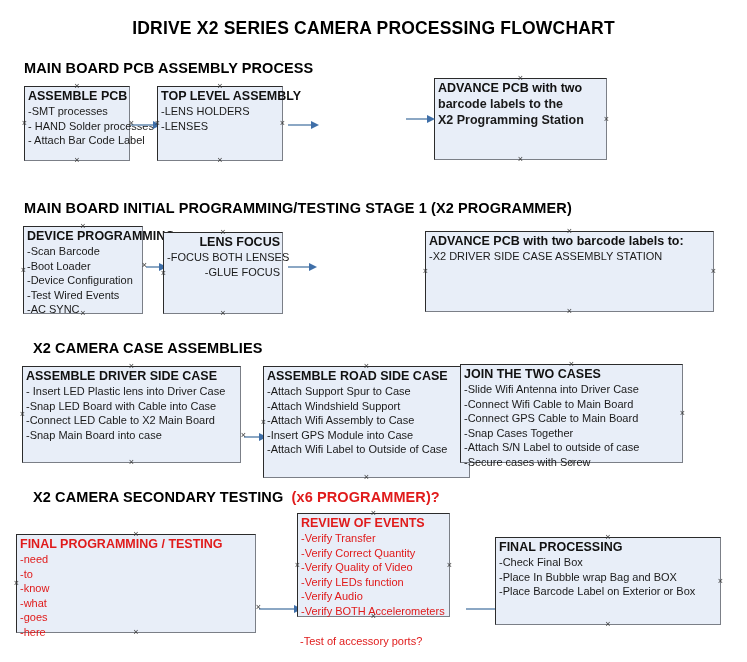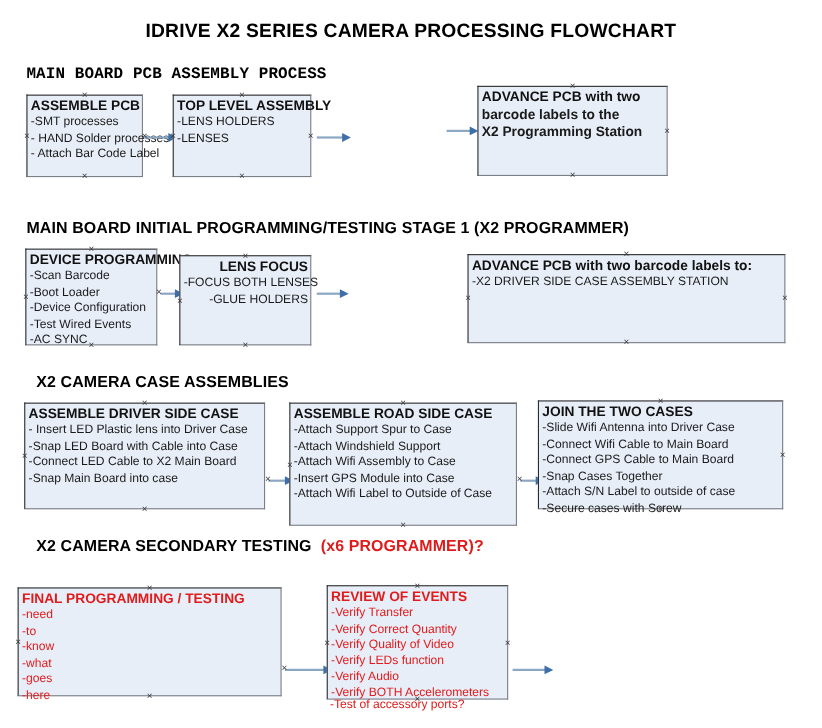--- a/index.html
+++ b/index.html
@@ -119,21 +119,21 @@
     line-height: 14.5px;
   }
 </style>
 </head>
 <body>
 
 <div id="canvas">
 
   <div class="chart-title">IDRIVE X2  SERIES CAMERA PROCESSING FLOWCHART</div>
 
-  <div class="section-header" style="left:24px; top:60px;font-family:Liberation Mono, monospace;">
+  <div class="section-header" style="left:24px; top:60px;">
     <span>MAIN BOARD PCB ASSEMBLY PROCESS</span>
   </div>
 
   <div class="node" style="left:24px; top:86px; width:106px; height:75px;text-decoration:underline;">
     <div class="node-inner">
       <div class="node-title">ASSEMBLE PCB</div>
       <div class="node-line">-SMT processes</div>
       <div class="node-line">- HAND Solder processes</div>
       <div class="node-line">- Attach Bar Code Label</div>
     </div>
@@ -198,21 +198,21 @@
 
   <div class="connector" style="left:146px; top:266px; width:14px;">
     <span class="arrow-head"></span>
   </div>
   <span class="handle" style="left:141px; top:262px;"></span>
 
   <div class="node" style="left:163px; top:232px; width:120px; height:82px;text-align:right;">
     <div class="node-inner">
       <div class="node-title">LENS FOCUS</div>
       <div class="node-line">-FOCUS BOTH LENSES</div>
-      <div class="node-line">-GLUE HOLDERS</div>
+      <div class="node-line">-GLUE FOCUS</div>
     </div>
     <span class="handle h-top"></span>
     <span class="handle h-bottom"></span>
     <span class="handle h-left"></span>
   </div>
 
   <div class="connector" style="left:288px; top:266px; width:22px;">
     <span class="arrow-head"></span>
   </div>
 
@@ -261,21 +261,21 @@
     <span class="handle h-top"></span>
     <span class="handle h-bottom"></span>
     <span class="handle h-left"></span>
   </div>
 
   <div class="connector" style="left:473px; top:436px; width:15px;">
     <span class="arrow-head"></span>
   </div>
   <span class="handle" style="left:469px; top:432px;"></span>
 
-  <div class="node" style="left:489px; top:364px; width:223px; height:99px;">
+  <div class="node" style="left:460px; top:364px; width:223px; height:99px;">
     <div class="node-inner">
       <div class="node-title">JOIN THE TWO CASES</div>
       <div class="node-line">-Slide Wifi Antenna into Driver Case</div>
       <div class="node-line">-Connect Wifi Cable to Main Board</div>
       <div class="node-line">-Connect GPS Cable to Main Board</div>
       <div class="node-line">-Snap Cases Together</div>
       <div class="node-line">-Attach S/N Label to outside of case</div>
       <div class="node-line">-Secure cases with Screw</div>
     </div>
     <span class="handle h-top"></span>
@@ -300,21 +300,21 @@
     <span class="handle h-top"></span>
     <span class="handle h-bottom"></span>
     <span class="handle h-left"></span>
   </div>
 
   <div class="connector" style="left:259px; top:608px; width:36px;">
     <span class="arrow-head"></span>
   </div>
   <span class="handle" style="left:255px; top:604px;"></span>
 
-  <div class="node red-text" style="left:297px; top:532px; width:165px; height:104px;">
+  <div class="node red-text" style="left:297px; top:513px; width:153px; height:104px;">
     <div class="node-inner">
       <div class="node-title">REVIEW OF EVENTS</div>
       <div class="node-line">-Verify Transfer</div>
       <div class="node-line">-Verify Correct Quantity</div>
       <div class="node-line">-Verify Quality of Video</div>
       <div class="node-line">-Verify LEDs function</div>
       <div class="node-line">-Verify Audio</div>
       <div class="node-line">-Verify BOTH Accelerometers</div>
     </div>
     <span class="handle h-top"></span>
@@ -322,14 +322,25 @@
     <span class="handle h-left"></span>
     <span class="handle h-right"></span>
   </div>
 
   <div class="overflow-line" style="left:300px; top:634px;">-Test of accessory ports?</div>
 
   <div class="connector" style="left:466px; top:608px; width:30px;">
     <span class="arrow-head"></span>
   </div>
 
+  <div class="node" style="left:495px; top:537px; width:226px; height:88px;">
+    <div class="node-inner">
+      <div class="node-title">FINAL PROCESSING</div>
+      <div class="node-line"> -Check Final Box</div>
+      <div class="node-line">-Place In Bubble wrap Bag and BOX</div>
+      <div class="node-line">-Place Barcode Label on Exterior or Box</div>
+    </div>
+    <span class="handle h-top"></span>
+    <span class="handle h-bottom"></span>
+    <span class="handle h-right"></span>
+  </div>
 
 </div>
 
 </body></html>

